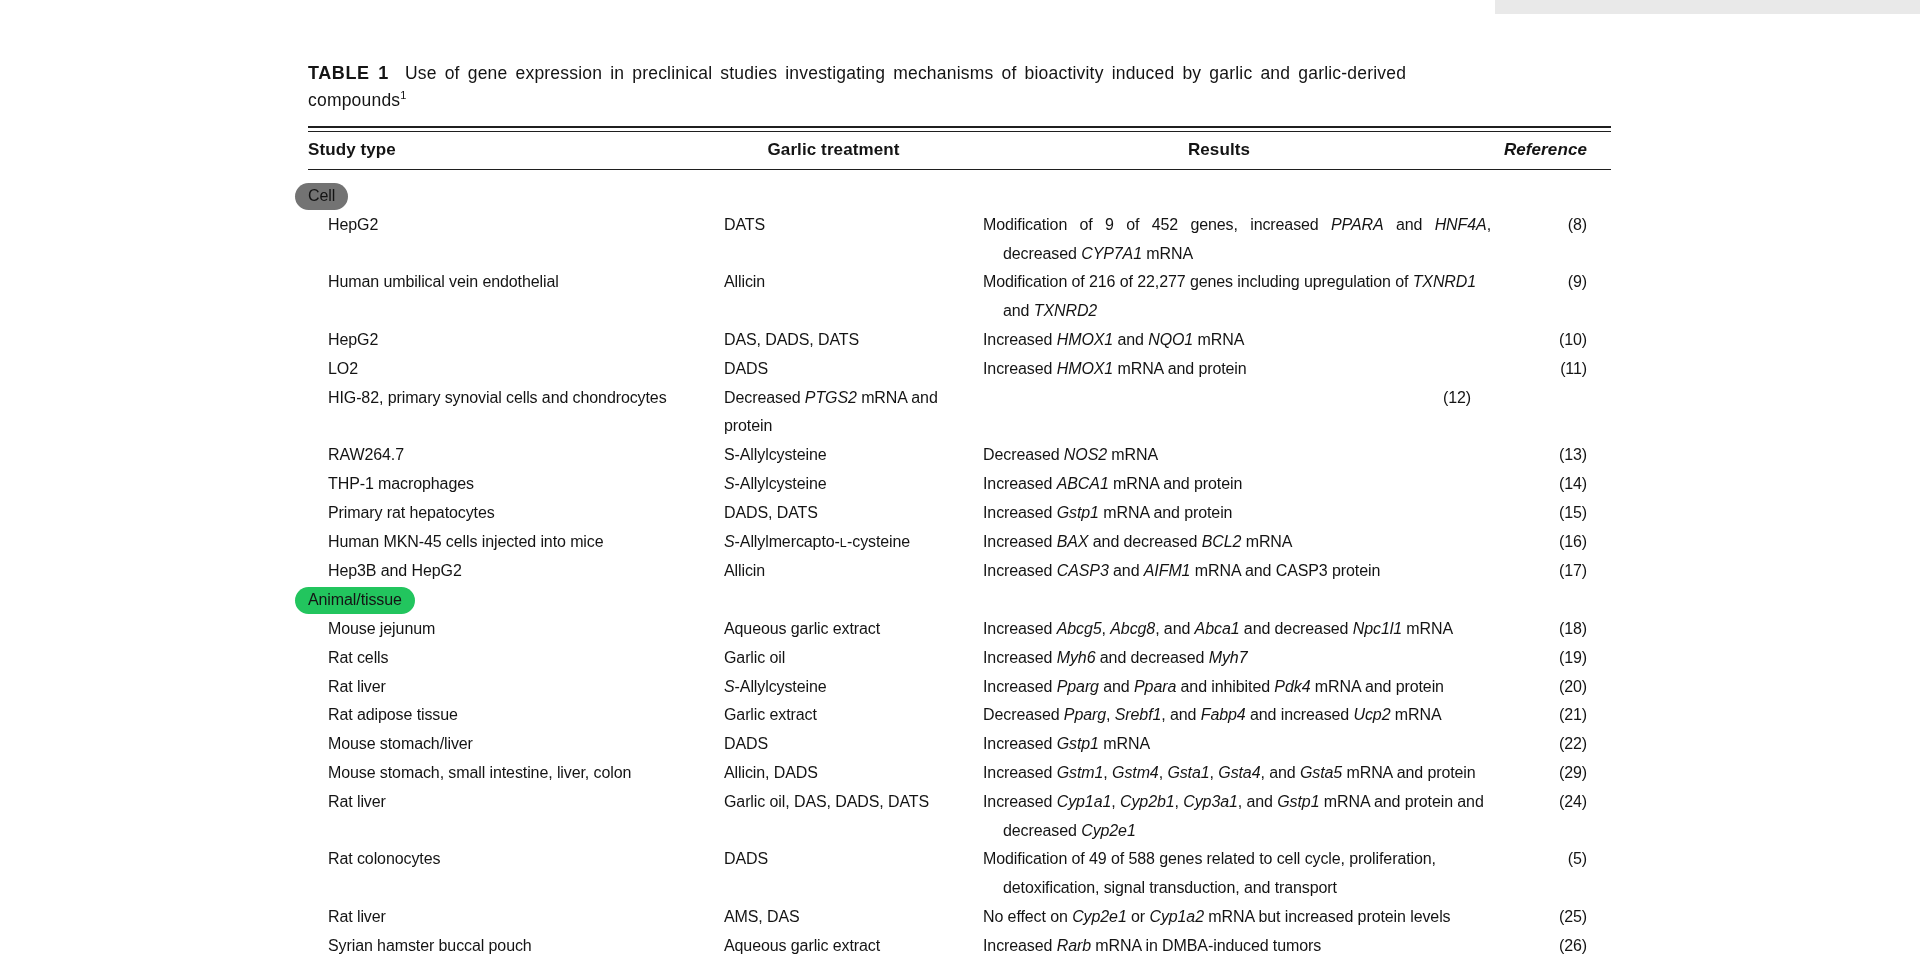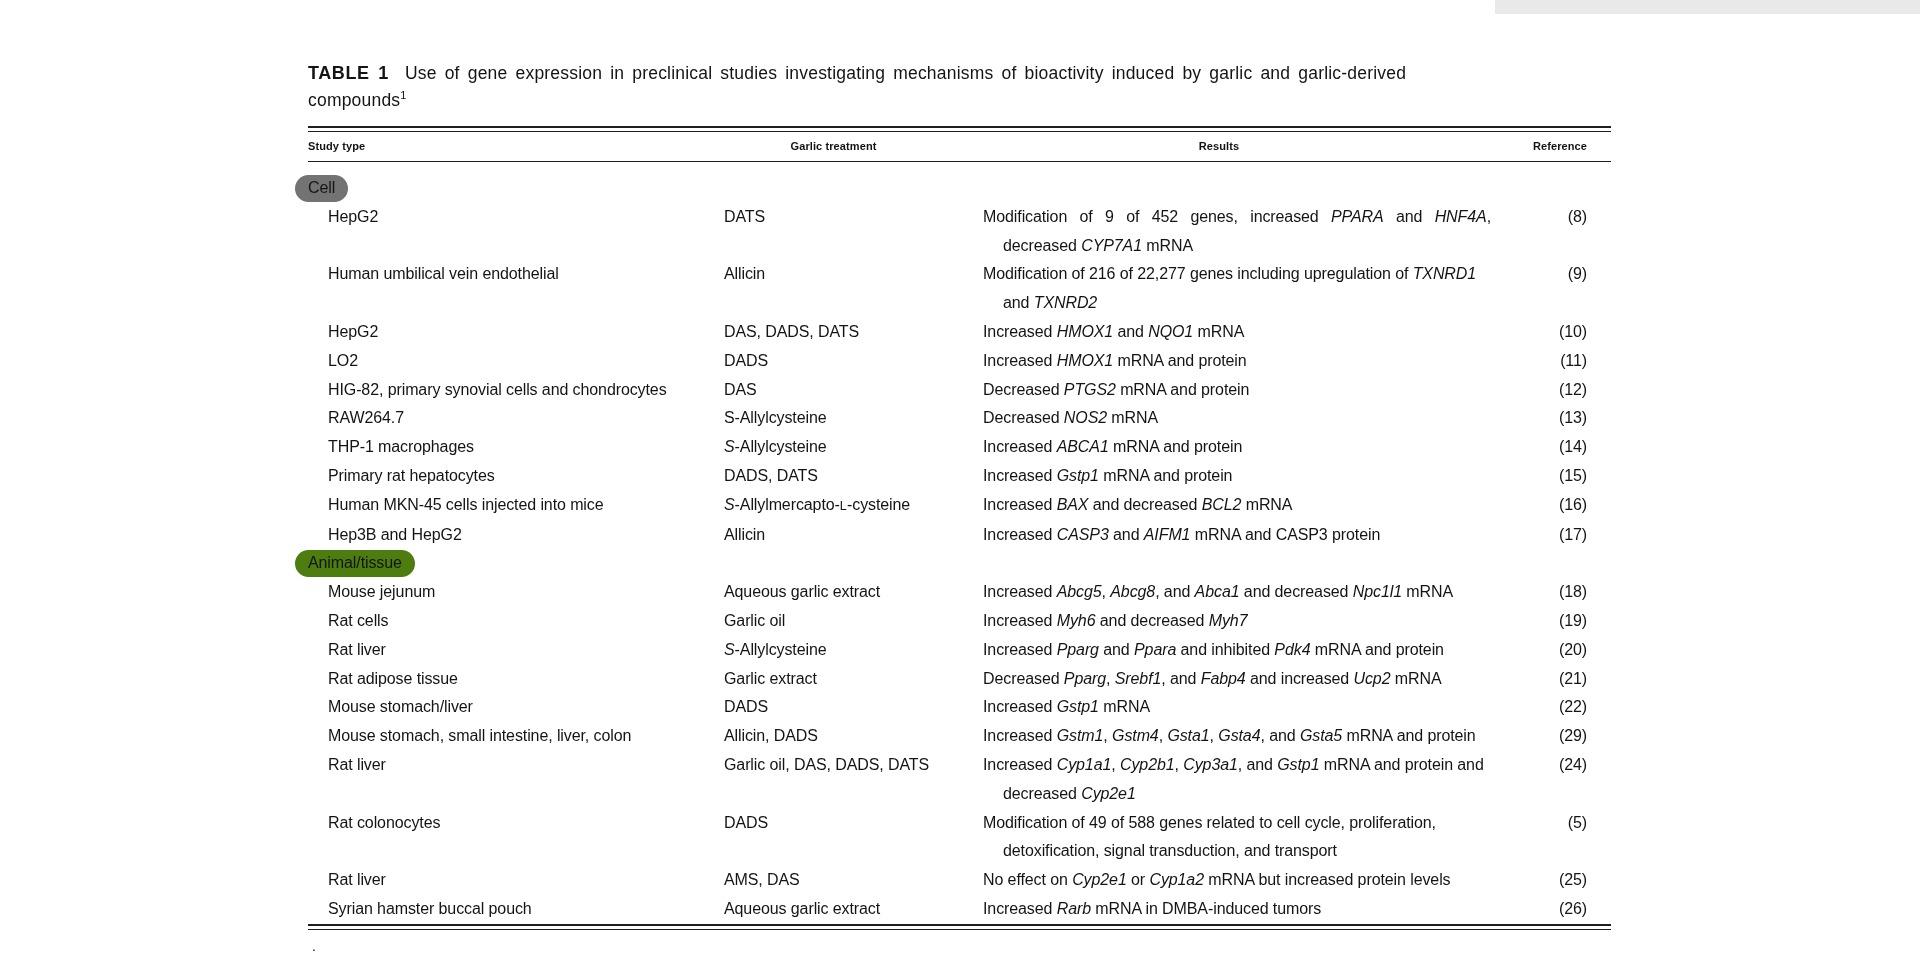--- a/index.html
+++ b/index.html
@@ -11,25 +11,25 @@
   }
   .topbar{position:absolute;top:0;right:0;width:425px;height:14px;background:#e9e9e9;}
   .doc{position:absolute;left:308px;top:60px;width:1303px;}
   .title{font-size:17.5px;line-height:27px;letter-spacing:0.2px;word-spacing:3px;}
   .title .tlabel{font-weight:bold;font-size:18px;letter-spacing:0.6px;margin-right:16px;}
   sup{font-size:11px;vertical-align:super;line-height:0;}
   .rule-double{margin-top:12px;height:3px;border-top:2.4px solid #1f1f1f;border-bottom:1.6px solid #1f1f1f;}
   .rule-single{height:0;border-top:1.8px solid #1f1f1f;}
   .rule-bottom{height:3px;border-top:2.2px solid #1f1f1f;border-bottom:1.6px solid #1f1f1f;}
   .grid{display:grid;grid-template-columns:416px 259px 512px 116px;}
-  .thead{font-weight:bold;font-size:11px;padding:8px 0 9px 0;}
+  .thead{font-weight:bold;font-size:17px;padding:8px 0 9px 0;}
   .th{letter-spacing:0.1px;}
   .th-treatment{text-align:center;padding-right:40px;}
   .th-results{text-align:center;padding-right:40px;}
-  .th-ref{text-align:right;padding-right:24px;}
+  .th-ref{text-align:right;padding-right:24px;font-style:italic;}
   .tbody{padding:12px 0 0 0;font-size:16px;line-height:28.8px;letter-spacing:-0.1px;}
   .section-row{line-height:28.8px;}
   .pill{
     display:inline-block;background:#45c3ec;border-radius:15px;
     padding:0px 13px 1px 13px;margin-left:-13px;line-height:26px;
   }
   .cell-study{padding-left:20px;}
   .cell-ref{text-align:right;padding-right:24px;}
   .res-line{}
   .res-line.cont{padding-left:20px;}
@@ -92,21 +92,20 @@
       <div class="grid">
         <div class="cell-study">LO2</div>
         <div class="cell-treatment"><span>DADS</span></div>
         <div class="cell-results">
           <div class="res-line"><span>Increased </span><i>HMOX1</i><span> mRNA and protein</span></div>
         </div>
         <div class="cell-ref">(11)</div>
       </div>
       <div class="grid">
         <div class="cell-study">HIG-82, primary synovial cells and chondrocytes</div>
-        <div class="cell-treatment"><span>DAS</span></div>
         <div class="cell-results">
           <div class="res-line"><span>Decreased </span><i>PTGS2</i><span> mRNA and protein</span></div>
         </div>
         <div class="cell-ref">(12)</div>
       </div>
       <div class="grid">
         <div class="cell-study">RAW264.7</div>
         <div class="cell-treatment"><span>S-Allylcysteine</span></div>
         <div class="cell-results">
           <div class="res-line"><span>Decreased </span><i>NOS2</i><span> mRNA</span></div>
@@ -138,21 +137,21 @@
         <div class="cell-ref">(16)</div>
       </div>
       <div class="grid">
         <div class="cell-study">Hep3B and HepG2</div>
         <div class="cell-treatment"><span>Allicin</span></div>
         <div class="cell-results">
           <div class="res-line"><span>Increased </span><i>CASP3</i><span> and </span><i>AIFM1</i><span> mRNA and CASP3 protein</span></div>
         </div>
         <div class="cell-ref">(17)</div>
       </div>
-      <div class="section-row"><span class="pill" style="background: #4d7c0f;">Animal/tissue</span></div>
+      <div class="section-row"><span class="pill" style="background: #22c55e;">Animal/tissue</span></div>
       <div class="grid">
         <div class="cell-study">Mouse jejunum</div>
         <div class="cell-treatment"><span>Aqueous garlic extract</span></div>
         <div class="cell-results">
           <div class="res-line"><span>Increased </span><i>Abcg5</i><span>, </span><i>Abcg8</i><span>, and </span><i>Abca1</i><span> and decreased </span><i>Npc1l1</i><span> mRNA</span></div>
         </div>
         <div class="cell-ref">(18)</div>
       </div>
       <div class="grid">
         <div class="cell-study">Rat cells</div>

